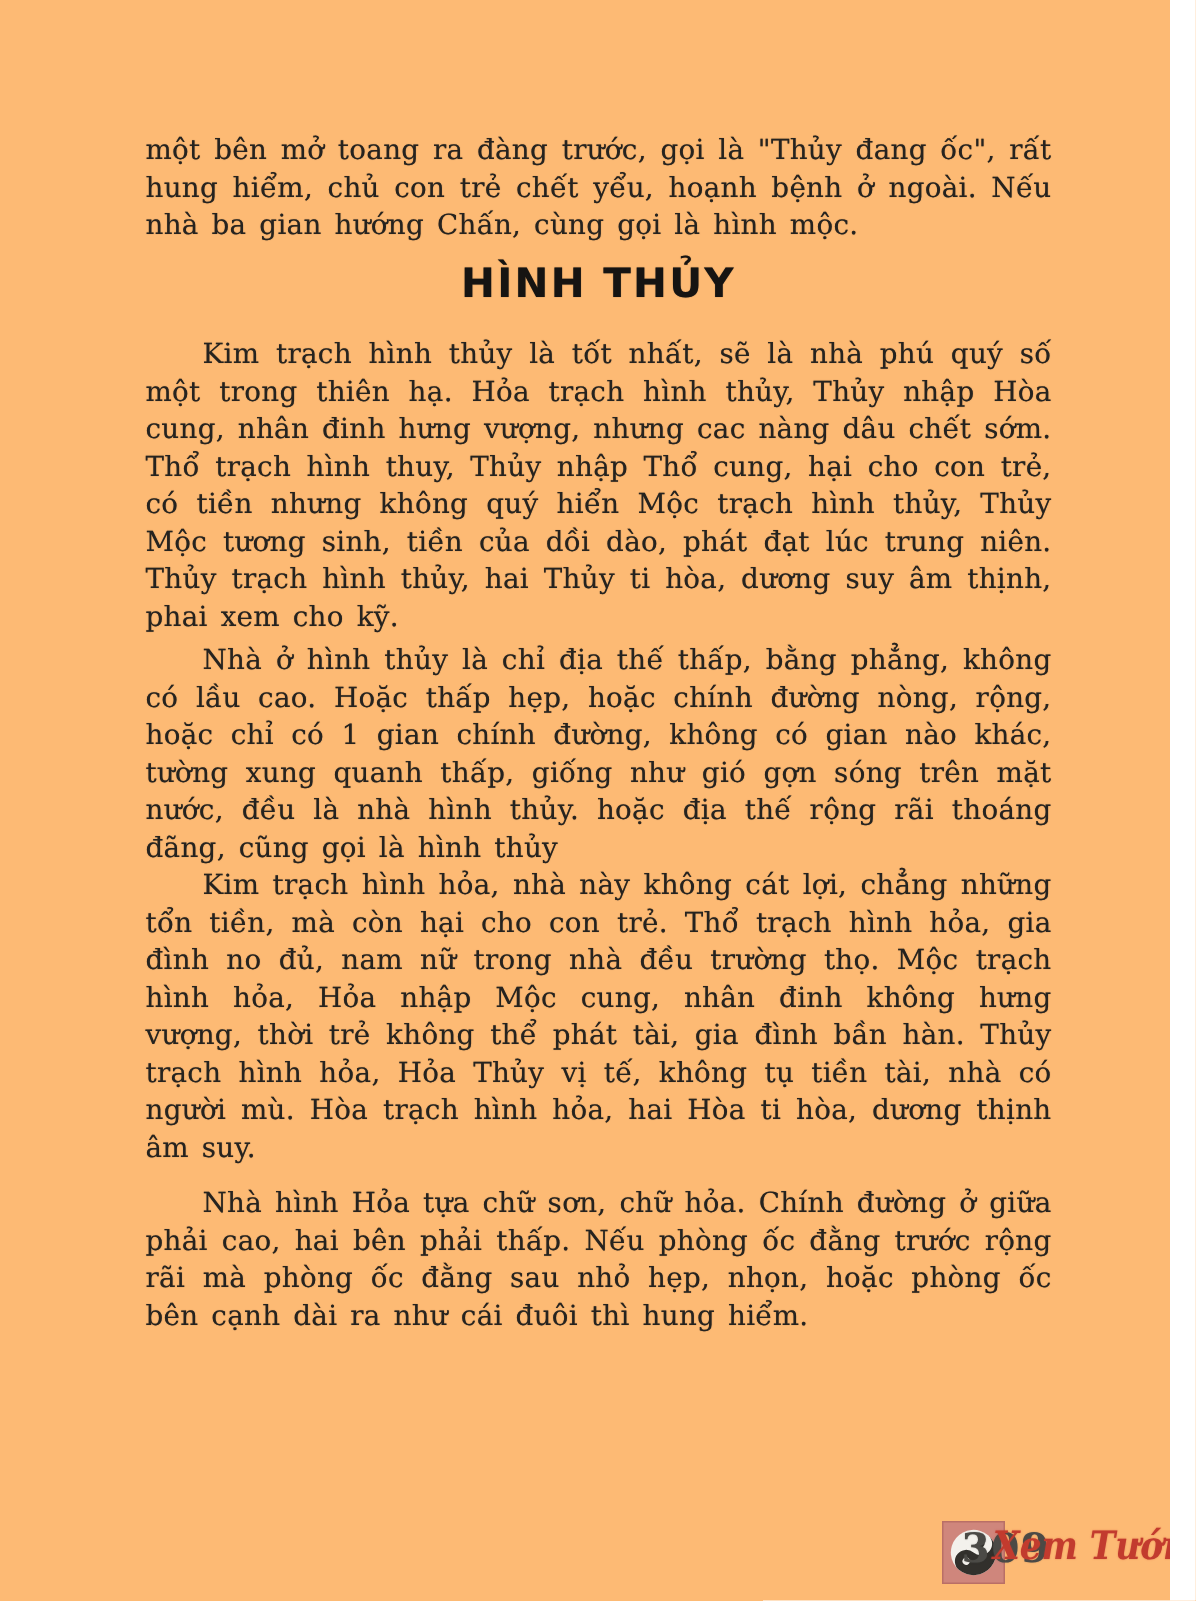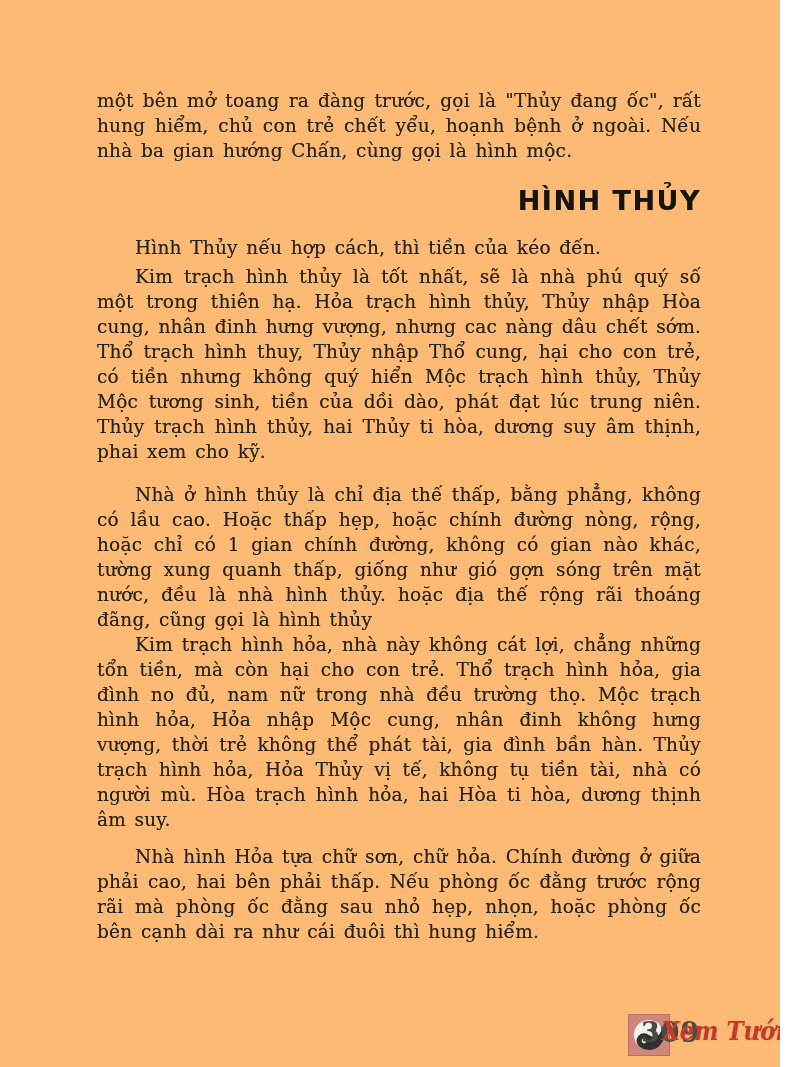--- a/index.html
+++ b/index.html
@@ -31,25 +31,25 @@
   .section-heading {
     margin: 0;
     text-align: center;
     font-family: "DejaVu Sans", "Liberation Sans", sans-serif;
     font-weight: bold;
     font-size: 27px;
     letter-spacing: 1.5px;
     color: #161412;
     text-shadow: 0 0 0.6px rgba(20,18,15,0.6);
   }
-  .h-thuy { margin-top: 22px; margin-bottom: 19px; text-align: right; }
+  .h-thuy { margin-top: 11px; margin-bottom: 19px; }
   .h-hoa  { margin-top: 43px; margin-bottom: 33px; }
   .p-lead  { margin-top: 0; }
   .p-gap-sm { margin-top: 4px; }
-  .p-gap-xs { margin-top: 18px; }
+  .p-gap-xs { margin-top: 4px; }
   .p-gap-md { margin-top: 12px; }
 
   .footer {
     position: absolute;
     left: 0;
     top: 1010px;
     width: 797px;
     height: 52px;
   }
   .logo-box {
@@ -96,21 +96,20 @@
 </head>
 <body>
 
 <div class="page">
   <div class="text-col">
 
     <p class="body-text p-lead">một bên mở toang ra đàng trước, gọi là "Thủy đang ốc", rất hung hiểm, chủ con trẻ chết yểu, hoạnh bệnh ở ngoài. Nếu nhà ba gian hướng Chấn, cùng gọi là hình mộc.</p>
 
     <h1 class="section-heading h-thuy">HÌNH THỦY</h1>
 
-    <p class="body-text indent">Hình Thủy nếu hợp cách, thì tiền của kéo đến.</p>
 
     <p class="body-text indent p-gap-sm">Kim trạch hình thủy là tốt nhất, sẽ là nhà phú quý số một trong thiên hạ. Hỏa trạch hình thủy, Thủy nhập Hòa cung, nhân đinh hưng vượng, nhưng cac nàng dâu chết sớm. Thổ trạch hình thuy, Thủy nhập Thổ cung, hại cho con trẻ, có tiền nhưng không quý hiển Mộc trạch hình thủy, Thủy Mộc tương sinh, tiền của dồi dào, phát đạt lúc trung niên. Thủy trạch hình thủy, hai Thủy ti hòa, dương suy âm thịnh, phai xem cho kỹ.</p>
 
     <p class="body-text indent p-gap-xs">Nhà ở hình thủy là chỉ địa thế thấp, bằng phẳng, không có lầu cao. Hoặc thấp hẹp, hoặc chính đường nòng, rộng, hoặc chỉ có 1 gian chính đường, không có gian nào khác, tường xung quanh thấp, giống như gió gợn sóng trên mặt nước, đều là nhà hình thủy. hoặc địa thế rộng rãi thoáng đãng, cũng gọi là hình thủy</p>
 
 
     <p class="body-text indent">Kim trạch hình hỏa, nhà này không cát lợi, chẳng những tổn tiền, mà còn hại cho con trẻ. Thổ trạch hình hỏa, gia đình no đủ, nam nữ trong nhà đều trường thọ. Mộc trạch hình hỏa, Hỏa nhập Mộc cung, nhân đinh không hưng vượng, thời trẻ không thể phát tài, gia đình bần hàn. Thủy trạch hình hỏa, Hỏa Thủy vị tế, không tụ tiền tài, nhà có người mù. Hòa trạch hình hỏa, hai Hòa ti hòa, dương thịnh âm suy.</p>
 
     <p class="body-text indent p-gap-md">Nhà hình Hỏa tựa chữ sơn, chữ hỏa. Chính đường ở giữa phải cao, hai bên phải thấp. Nếu phòng ốc đằng trước rộng rãi mà phòng ốc đằng sau nhỏ hẹp, nhọn, hoặc phòng ốc bên cạnh dài ra như cái đuôi thì hung hiểm.</p>
 

